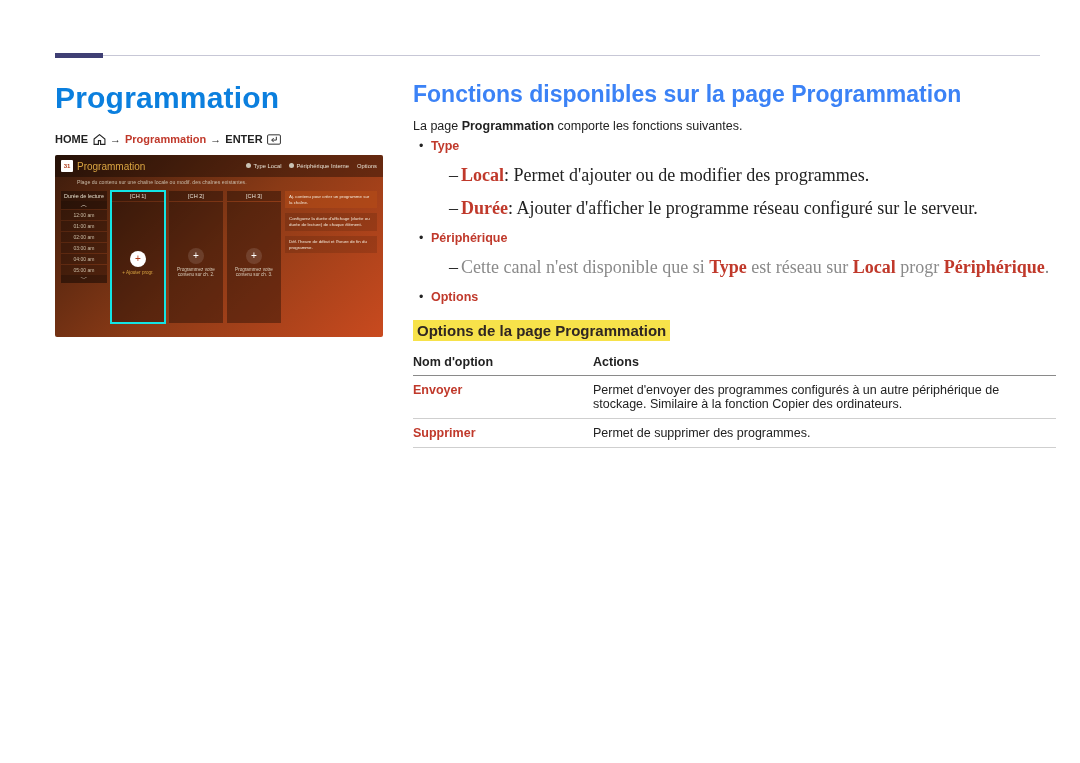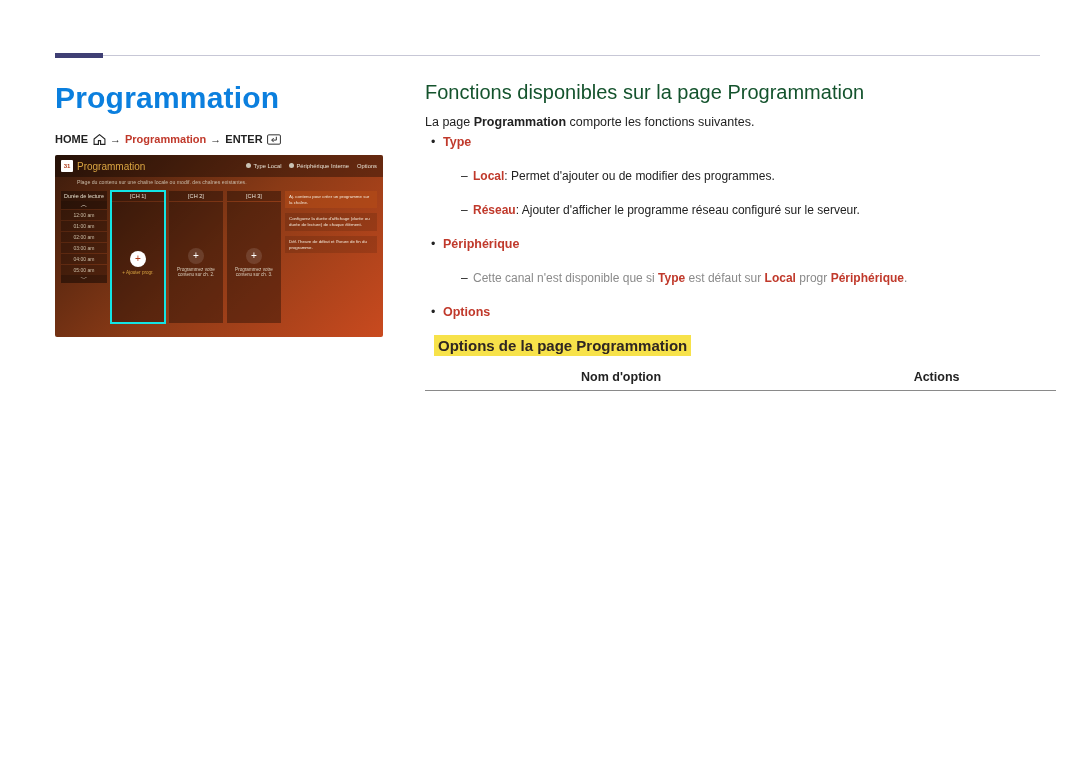--- a/index.html
+++ b/index.html
@@ -21,21 +21,21 @@
     height:763px;
     background:#fff;
   }
   
   .top-rule-wrap{padding:55px 40px 0 55px;position:relative;}
   .top-rule{height:1px;background:#c7c7d6;position:relative;}
   .top-rule::before{
     content:"";position:absolute;left:0;top:-2px;width:48px;height:5px;background:var(--rule);
   }
   
-  .page{display:flex;padding:25px 24px 20px 55px;gap:42px;}
+  .page{display:flex;padding:25px 24px 20px 55px;gap:30px;}
   .col-left{flex:0 0 328px;}
   .col-right{flex:1;}
   h1.main{
     color:var(--accent-blue);
     font-size:30px;
     font-weight:600;
     margin:0 0 18px 0;
     letter-spacing:.2px;
   }
   .path-line{
@@ -88,38 +88,38 @@
   }
   .tv .ch.sel .plus{background:#fff;color:#b03916;}
   .tv .clabel{font-size:4.6px;text-align:center;color:#d8cdbb;}
   .tv .ch.sel .clabel{color:#d9a441;}
   .tv .side{flex:1;display:flex;flex-direction:column;gap:2px;}
   .tv .sbox{background:rgba(0,0,0,.12);border:0;padding:3px 4px;font-size:4.4px;color:#f2e7d7;line-height:1.3;}
   .tv .sbox.hi{background:rgba(183,77,24,.55);}
   .tv .sep{height:1px;background:rgba(0,0,0,0);}
   
   h2.sec{
-    font-size:20px;font-weight:400;margin:0 0 10px 0;color:#14532d;
+    font-size:23px;font-weight:700;margin:0 0 10px 0;color:#3b82f6;
   }
   .lead{font-size:12.5px;margin:11px 0 6px 0;}
   .lead b{font-weight:700;}
   ul.lvl1{list-style:none;padding:0;margin:4px 0 8px 0;}
   ul.lvl1>li{padding-left:18px;position:relative;margin:4px 0;font-size:12.5px;font-weight:700;color:var(--accent-red);}
   ul.lvl1>li::before{content:"•";position:absolute;left:6px;color:#222;font-weight:400;}
   ul.lvl2{list-style:none;padding:0;margin:4px 0 2px 0;}
-  ul.lvl2>li{padding-left:30px;position:relative;margin:20px 0;font-size:12px;font-weight:400;color:var(--text);}
+  ul.lvl2>li{padding-left:30px;position:relative;margin:12px 0;font-size:18px;font-weight:400;color:var(--text);font-family:Liberation Serif, serif;}
   ul.lvl2>li::before{content:"‒";position:absolute;left:18px;color:#222;}
   ul.lvl2>li.note{color:#8a8a8a;}
   .kw{font-weight:700;color:var(--accent-red);}
   h3.sub{
-    display:inline-block;background:var(--ylw);color:#2f2622;font-size:15px;font-weight:700;padding:2px 4px;margin:8px 0 8px 9px;
+    display:inline-block;background:var(--ylw);color:#2f2622;font-size:15px;font-weight:700;padding:2px 4px;margin:8px 0 8px 0;
   }
   table.opts{width:100%;border-collapse:collapse;font-size:12.5px;}
   table.opts th{
-    text-align:center;font-weight:700;padding:6px 4px 6px 0;border-bottom:1px solid #8a8a8a;
+    text-align:left;font-weight:700;padding:6px 4px 6px 0;border-bottom:1px solid #8a8a8a;
   }
   table.opts td{
     vertical-align:top;padding:7px 4px 7px 0;border-bottom:1px solid var(--line);
   }
   table.opts td.optname{color:var(--accent-red);font-weight:700;width:180px;}
 </style>
 </head>
 <body>
 
 <div class="top-rule-wrap">
@@ -212,43 +212,51 @@
     <h2 class="sec">Fonctions disponibles sur la page Programmation</h2>
     <p class="lead">
       <span>La page </span><b>Programmation</b><span> comporte les fonctions suivantes.</span>
     </p>
 
     <ul class="lvl1">
       <li>
         <span>Type</span>
         <ul class="lvl2">
           <li><span class="kw">Local</span><span>: Permet d'ajouter ou de modifier des programmes.</span></li>
-          <li><span class="kw">Réseau</span><span>: Ajouter d'afficher le programme réseau configuré sur le serveur.</span></li>
+          <li><span class="kw">Durée</span><span>: Ajouter d'afficher le programme réseau configuré sur le serveur.</span></li>
         </ul>
       </li>
       <li>
         <span>Périphérique</span>
         <ul class="lvl2">
           <li class="note">
-            <span>Cette canal n'est disponible que si </span><span class="kw">Type</span><span> est défaut sur </span><span class="kw">Local</span><span> progr </span><span class="kw">Périphérique</span><span>.</span>
+            <span>Cette canal n'est disponible que si </span><span class="kw">Type</span><span> est réseau sur </span><span class="kw">Local</span><span> progr </span><span class="kw">Périphérique</span><span>.</span>
           </li>
         </ul>
       </li>
       <li>
         <span>Options</span>
       </li>
     </ul>
 
     <h3 class="sub">Options de la page Programmation</h3>
 
     <table class="opts">
       <thead>
         <tr>
           <th>Nom d'option</th>
           <th>Actions</th>
         </tr>
       </thead>
       <tbody>
+        <tr>
+          <td class="optname">Envoyer</td>
+          <td>Permet d'envoyer des programmes configurés à un autre périphérique de stockage. Similaire à la fonction Copier des ordinateurs.</td>
+        </tr>
+        <tr>
+          <td class="optname">Supprimer</td>
+          <td>Permet de supprimer des programmes.</td>
+        </tr>
       </tbody>
     </table>
   </div>
 
 </div>
 
 </body></html>

